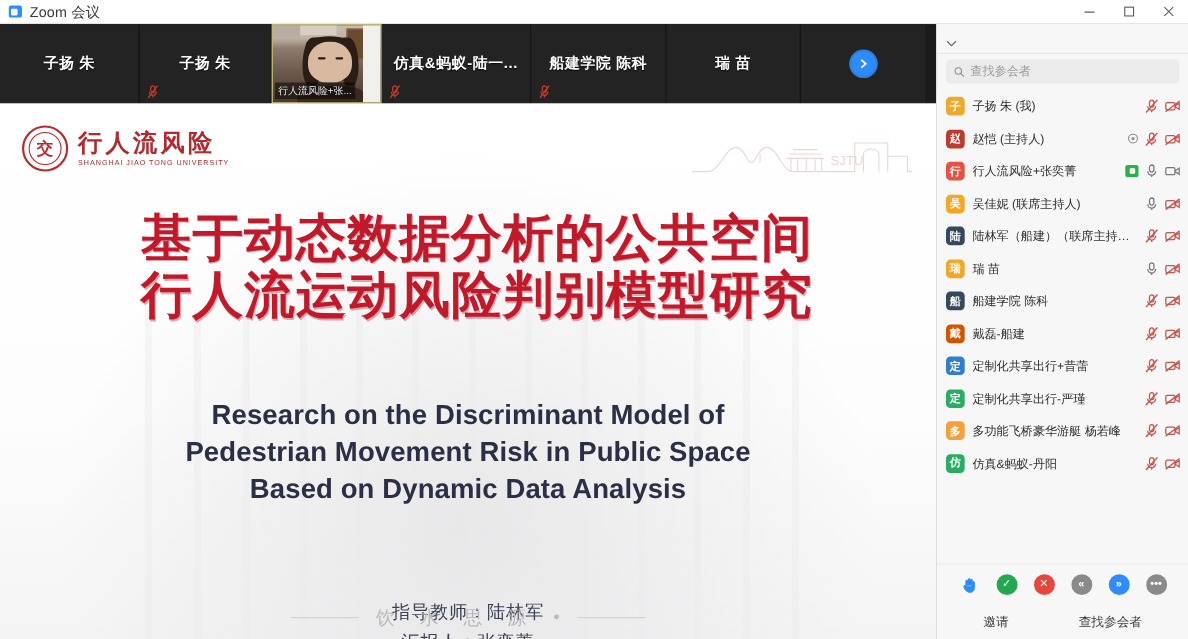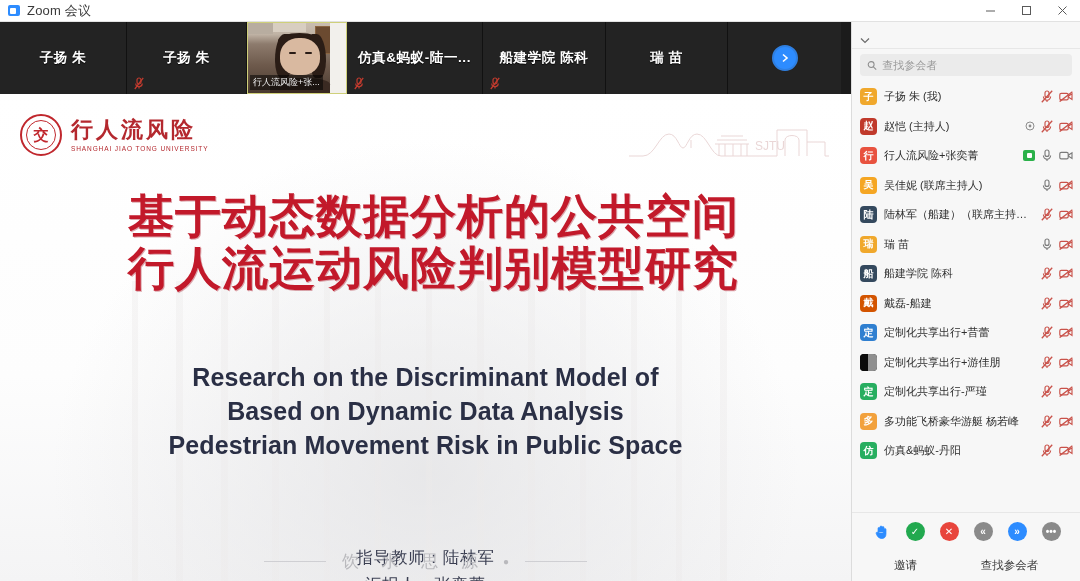--- a/index.html
+++ b/index.html
@@ -332,22 +332,22 @@
         <text x="126" y="32" font-size="12" fill="#d9b6b6" font-family="Liberation Sans, sans-serif">SJTU</text>
       </svg>
 
       <div class="slide-title-cn">
         <div>基于动态数据分析的公共空间</div>
         <div>行人流运动风险判别模型研究</div>
       </div>
 
       <div class="slide-title-en">
         <div>Research on the Discriminant Model of</div>
+        <div>Pedestrian Movement Risk in Public Space</div>
         <div>Based on Dynamic Data Analysis</div>
-        <div>Pedestrian Movement Risk in Public Space</div>
       </div>
 
       <div class="slide-meta">
         <div>指导教师：陆林军</div>
         <div>汇报人：张奕菁</div>
 
       </div>
 
       <div class="slide-footer">
         <span class="foot-rule"></span>
@@ -526,40 +526,20 @@
               <line x1="0.8" y1="12.2" x2="11.2" y2="0.8" stroke="#c9524a" stroke-width="1.3"></line>
             </svg>
             <svg width="14" height="11" viewBox="0 0 14 11">
               <rect x="0.8" y="2.4" width="8.4" height="6.4" rx="1.4" fill="none" stroke="#c9524a" stroke-width="1.15"></rect>
               <path d="M9.6 5 L13 2.8 L13 8.4 L9.6 6.2 Z" fill="none" stroke="#c9524a" stroke-width="1.15"></path>
               <line x1="0.6" y1="10.6" x2="13.4" y2="0.8" stroke="#c9524a" stroke-width="1.3"></line>
             </svg>
           </div>
         </div>
         <div class="prow">
-          <div class="avatar photo2">
-            <span class="ph2-left"></span>
-            <span class="ph2-right"></span>
-          </div>
-          <div class="pname">定制化共享出行+游佳朋</div>
-          <div class="picons">
-            <svg width="12" height="13" viewBox="0 0 12 13">
-              <rect x="4" y="1" width="4" height="6.4" rx="2" fill="none" stroke="#c9524a" stroke-width="1.15"></rect>
-              <path d="M2.4 6.6a3.6 3.6 0 0 0 7.2 0" fill="none" stroke="#c9524a" stroke-width="1.15"></path>
-              <line x1="6" y1="10" x2="6" y2="12" stroke="#c9524a" stroke-width="1.15"></line>
-              <line x1="0.8" y1="12.2" x2="11.2" y2="0.8" stroke="#c9524a" stroke-width="1.3"></line>
-            </svg>
-            <svg width="14" height="11" viewBox="0 0 14 11">
-              <rect x="0.8" y="2.4" width="8.4" height="6.4" rx="1.4" fill="none" stroke="#c9524a" stroke-width="1.15"></rect>
-              <path d="M9.6 5 L13 2.8 L13 8.4 L9.6 6.2 Z" fill="none" stroke="#c9524a" stroke-width="1.15"></path>
-              <line x1="0.6" y1="10.6" x2="13.4" y2="0.8" stroke="#c9524a" stroke-width="1.3"></line>
-            </svg>
-          </div>
-        </div>
-        <div class="prow">
           <div class="avatar" style="background: rgb(39, 174, 96);">定</div>
           <div class="pname">定制化共享出行-严瑾</div>
           <div class="picons">
             <svg width="12" height="13" viewBox="0 0 12 13">
               <rect x="4" y="1" width="4" height="6.4" rx="2" fill="none" stroke="#c9524a" stroke-width="1.15"></rect>
               <path d="M2.4 6.6a3.6 3.6 0 0 0 7.2 0" fill="none" stroke="#c9524a" stroke-width="1.15"></path>
               <line x1="6" y1="10" x2="6" y2="12" stroke="#c9524a" stroke-width="1.15"></line>
               <line x1="0.8" y1="12.2" x2="11.2" y2="0.8" stroke="#c9524a" stroke-width="1.3"></line>
             </svg>
             <svg width="14" height="11" viewBox="0 0 14 11">

